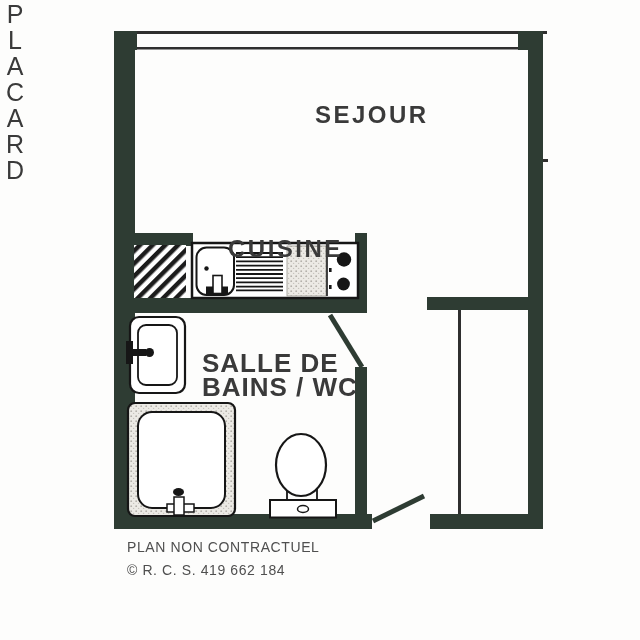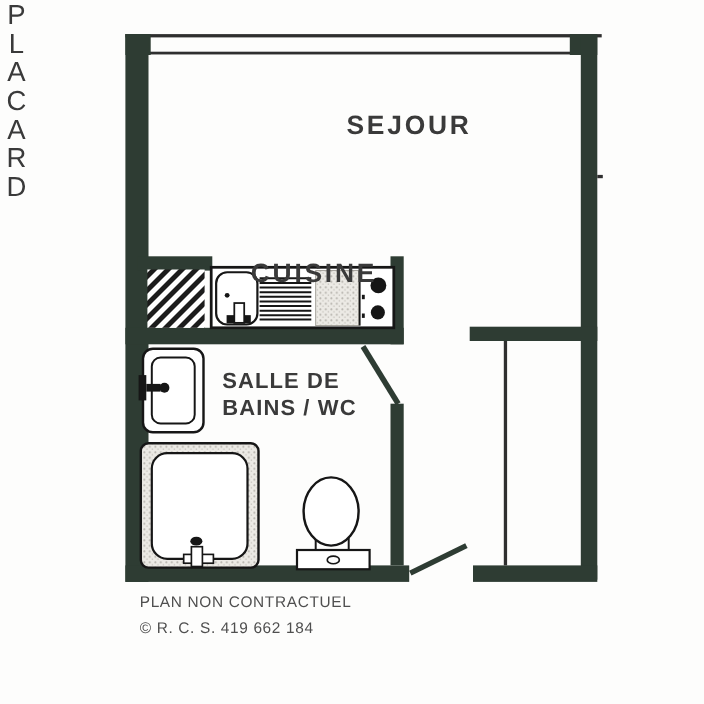--- a/index.html
+++ b/index.html
@@ -10,21 +10,21 @@
   .plan-svg{position:absolute;left:0;top:0;}
   .wall{fill:var(--wall,#2e3c33);}
   .thinline{fill:var(--line,#2f2f2f);}
   .fixstroke{fill:#ffffff;stroke:#161616;}
   .label{
     position:absolute;color:var(--label,#3a3a3a);
     font-weight:bold;letter-spacing:2.5px;white-space:pre-line;
   }
   .lbl-sejour{left:281px;top:101px;font-size:24px;margin-left:34px;}
   .lbl-cuisine{left:228px;top:199px;font-size:24px;margin-top:36px;}
-  .lbl-sdb{left:202px;top:336px;font-size:20px;line-height:23.5px;letter-spacing:1px;}
+  .lbl-sdb{left:202px;top:352px;font-size:26px;line-height:23.5px;letter-spacing:1px;}
   .lbl-placard{
     left:489px;top:331px;font-size:25px;font-weight:normal;
     writing-mode:vertical-rl;text-orientation:upright;letter-spacing:-2px;
     color:var(--label,#3a3a3a);
   }
   .footer-line{
     position:absolute;left:127px;color:var(--footer_text,#4f4f4f);
     font-size:14px;letter-spacing:0.6px;font-weight:normal;white-space:nowrap;
   }
   .footer-1{top:539px;}

